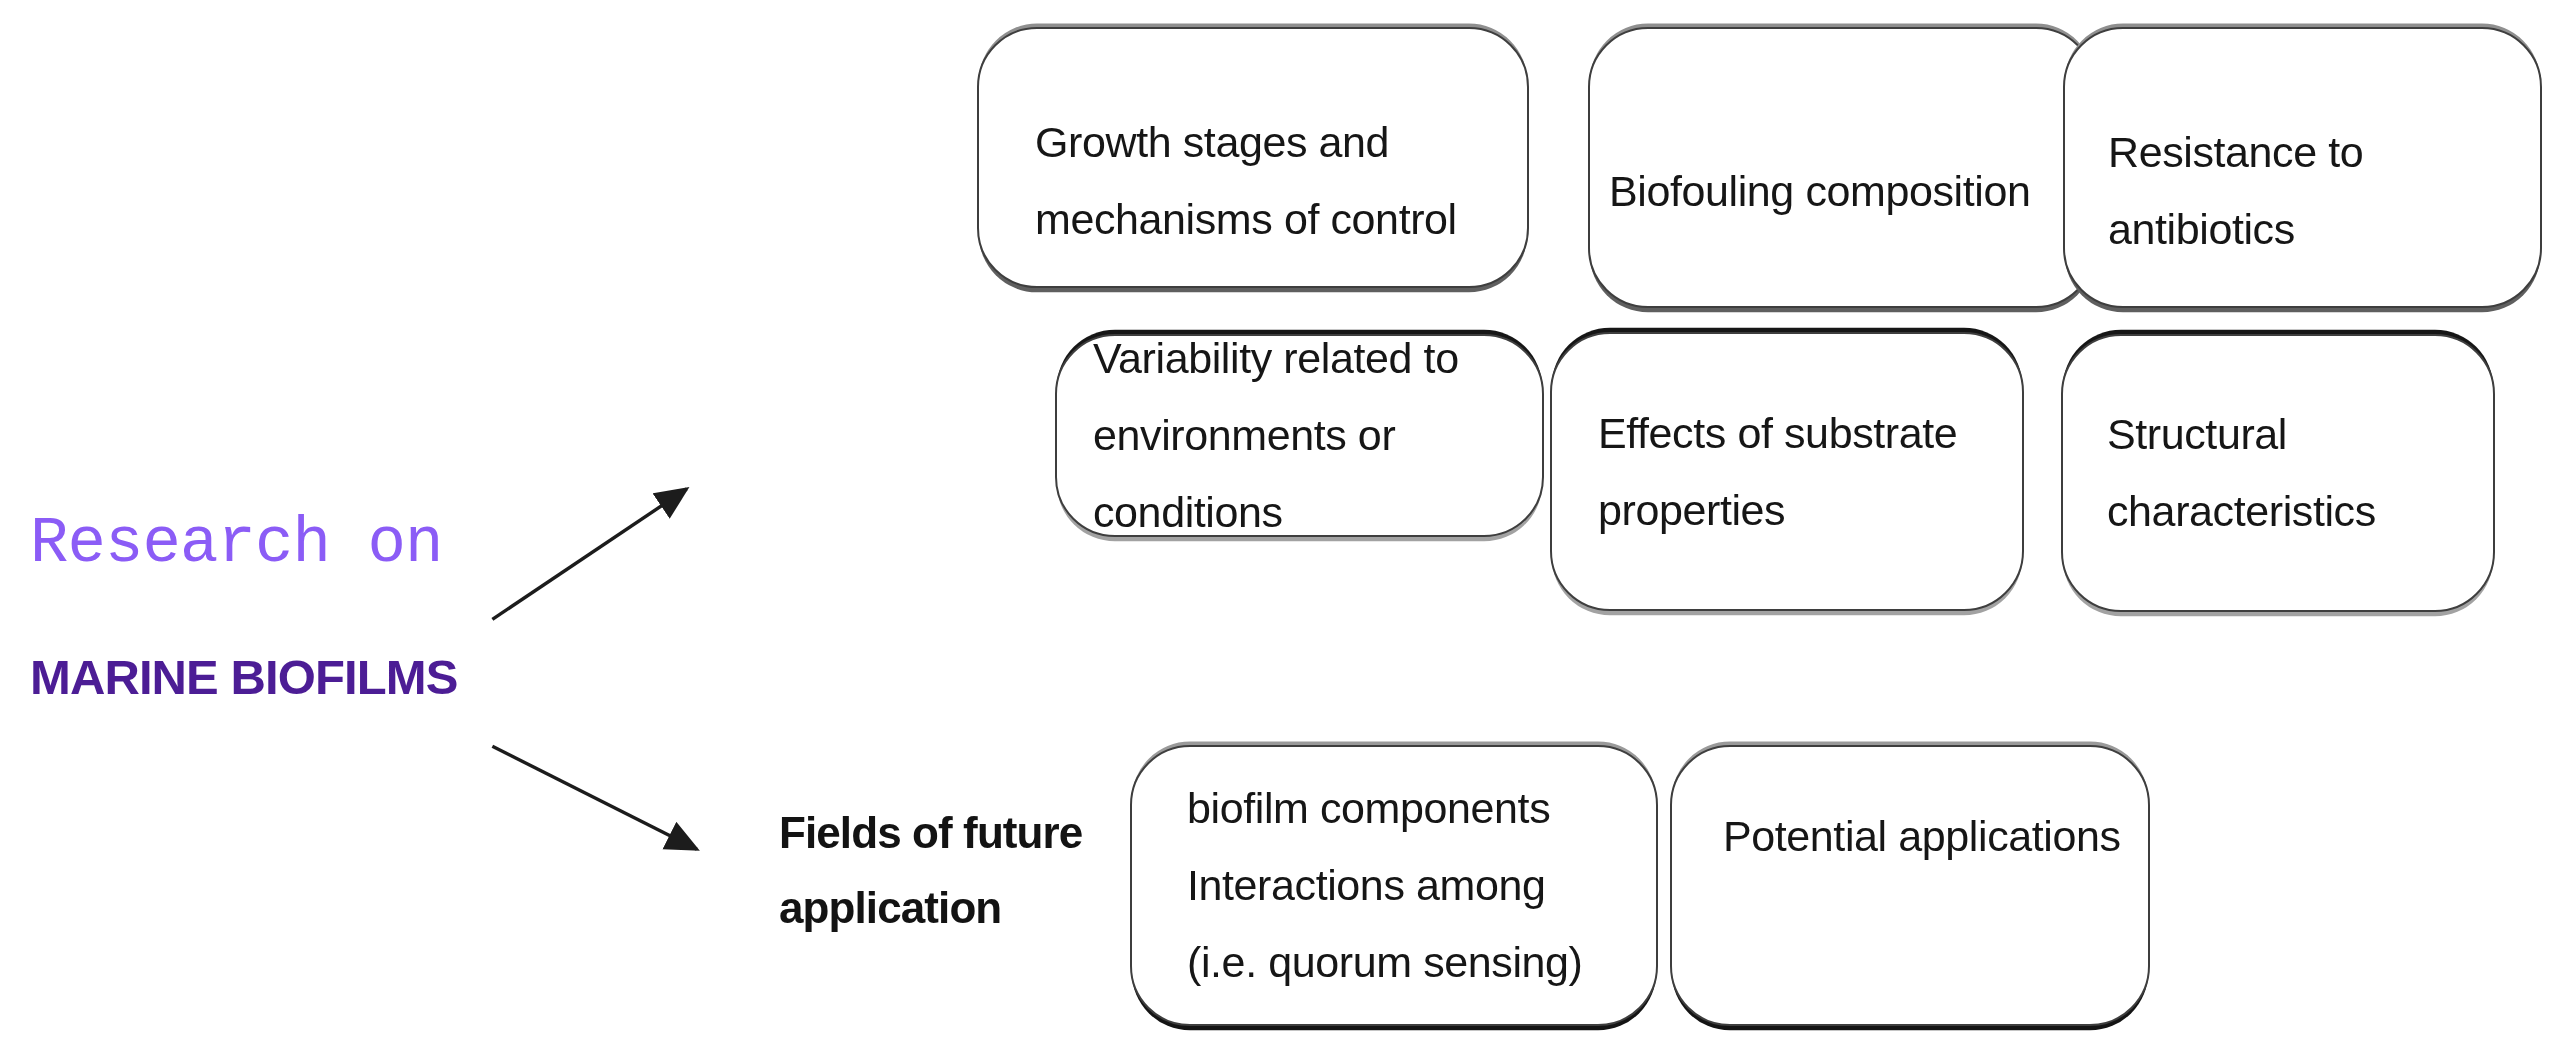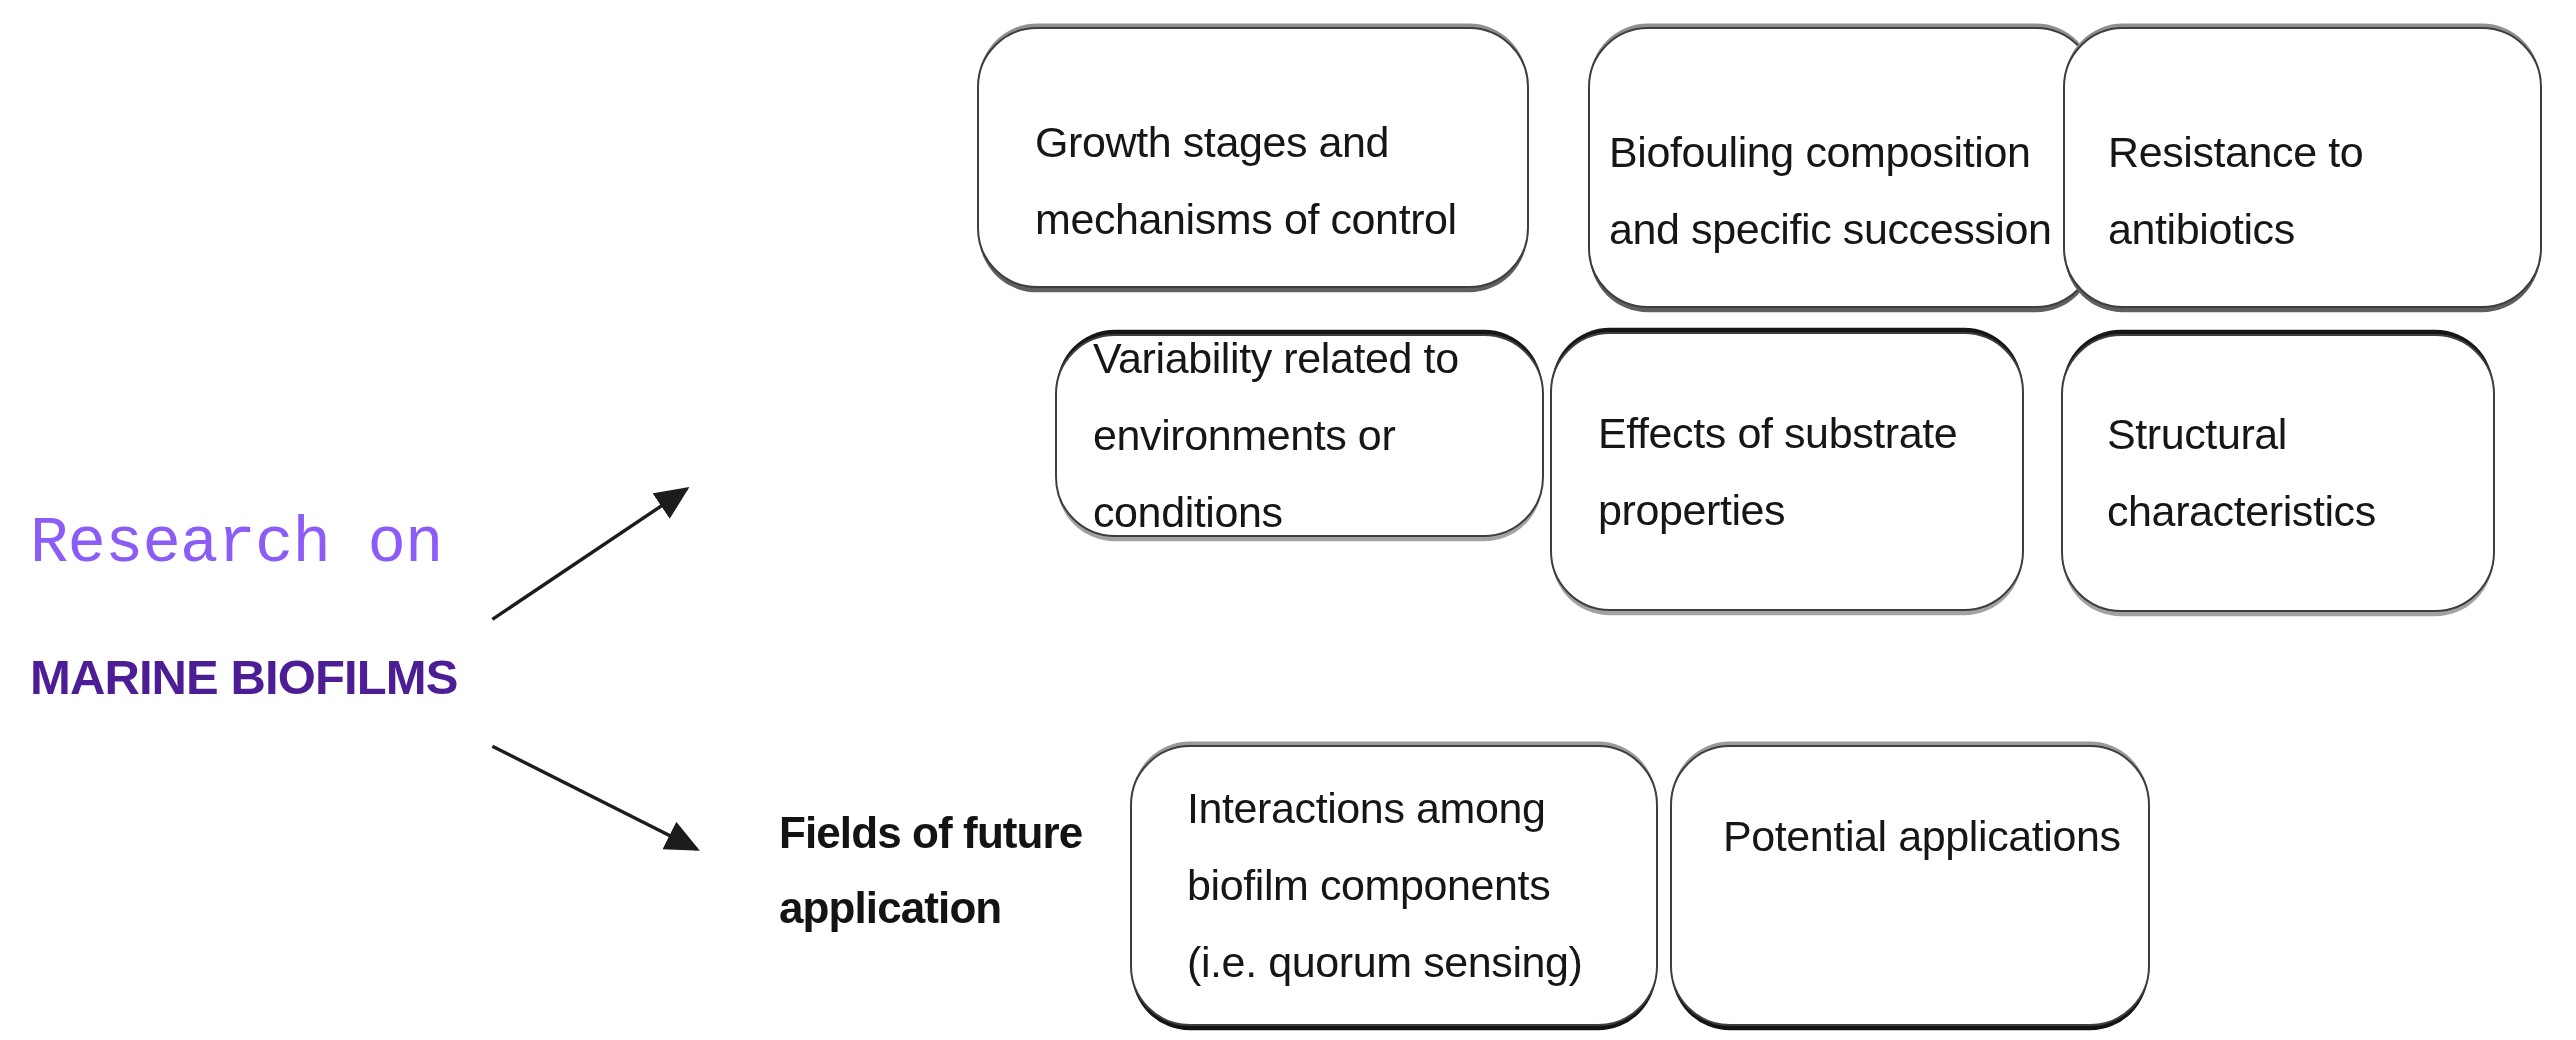--- a/index.html
+++ b/index.html
@@ -124,21 +124,20 @@
   <div class="box row1" id="box-growth">
     <div class="box-text">
         <div>Growth stages and</div>
         <div>mechanisms of control</div>
       </div>
   </div>
 
   <div class="box row1" id="box-biofouling">
     <div class="box-text">
         <div>Biofouling composition</div>
-        <div>and specific succession</div>
       </div>
   </div>
 
   <div class="box row1" id="box-resistance">
     <div class="box-text">
         <div>Resistance to</div>
         <div>antibiotics</div>
       </div>
   </div>
 
@@ -159,22 +158,22 @@
 
   <div class="box row2" id="box-structural">
     <div class="box-text">
         <div>Structural</div>
         <div>characteristics</div>
       </div>
   </div>
 
   <div class="box row3" id="box-interactions">
     <div class="box-text">
+        <div>biofilm components</div>
         <div>Interactions among</div>
-        <div>biofilm components</div>
         <div>(i.e. quorum sensing)</div>
       </div>
   </div>
 
   <div class="box row3" id="box-potential">
     <div class="box-text">
         <div>Potential applications</div>
       </div>
   </div>
 

